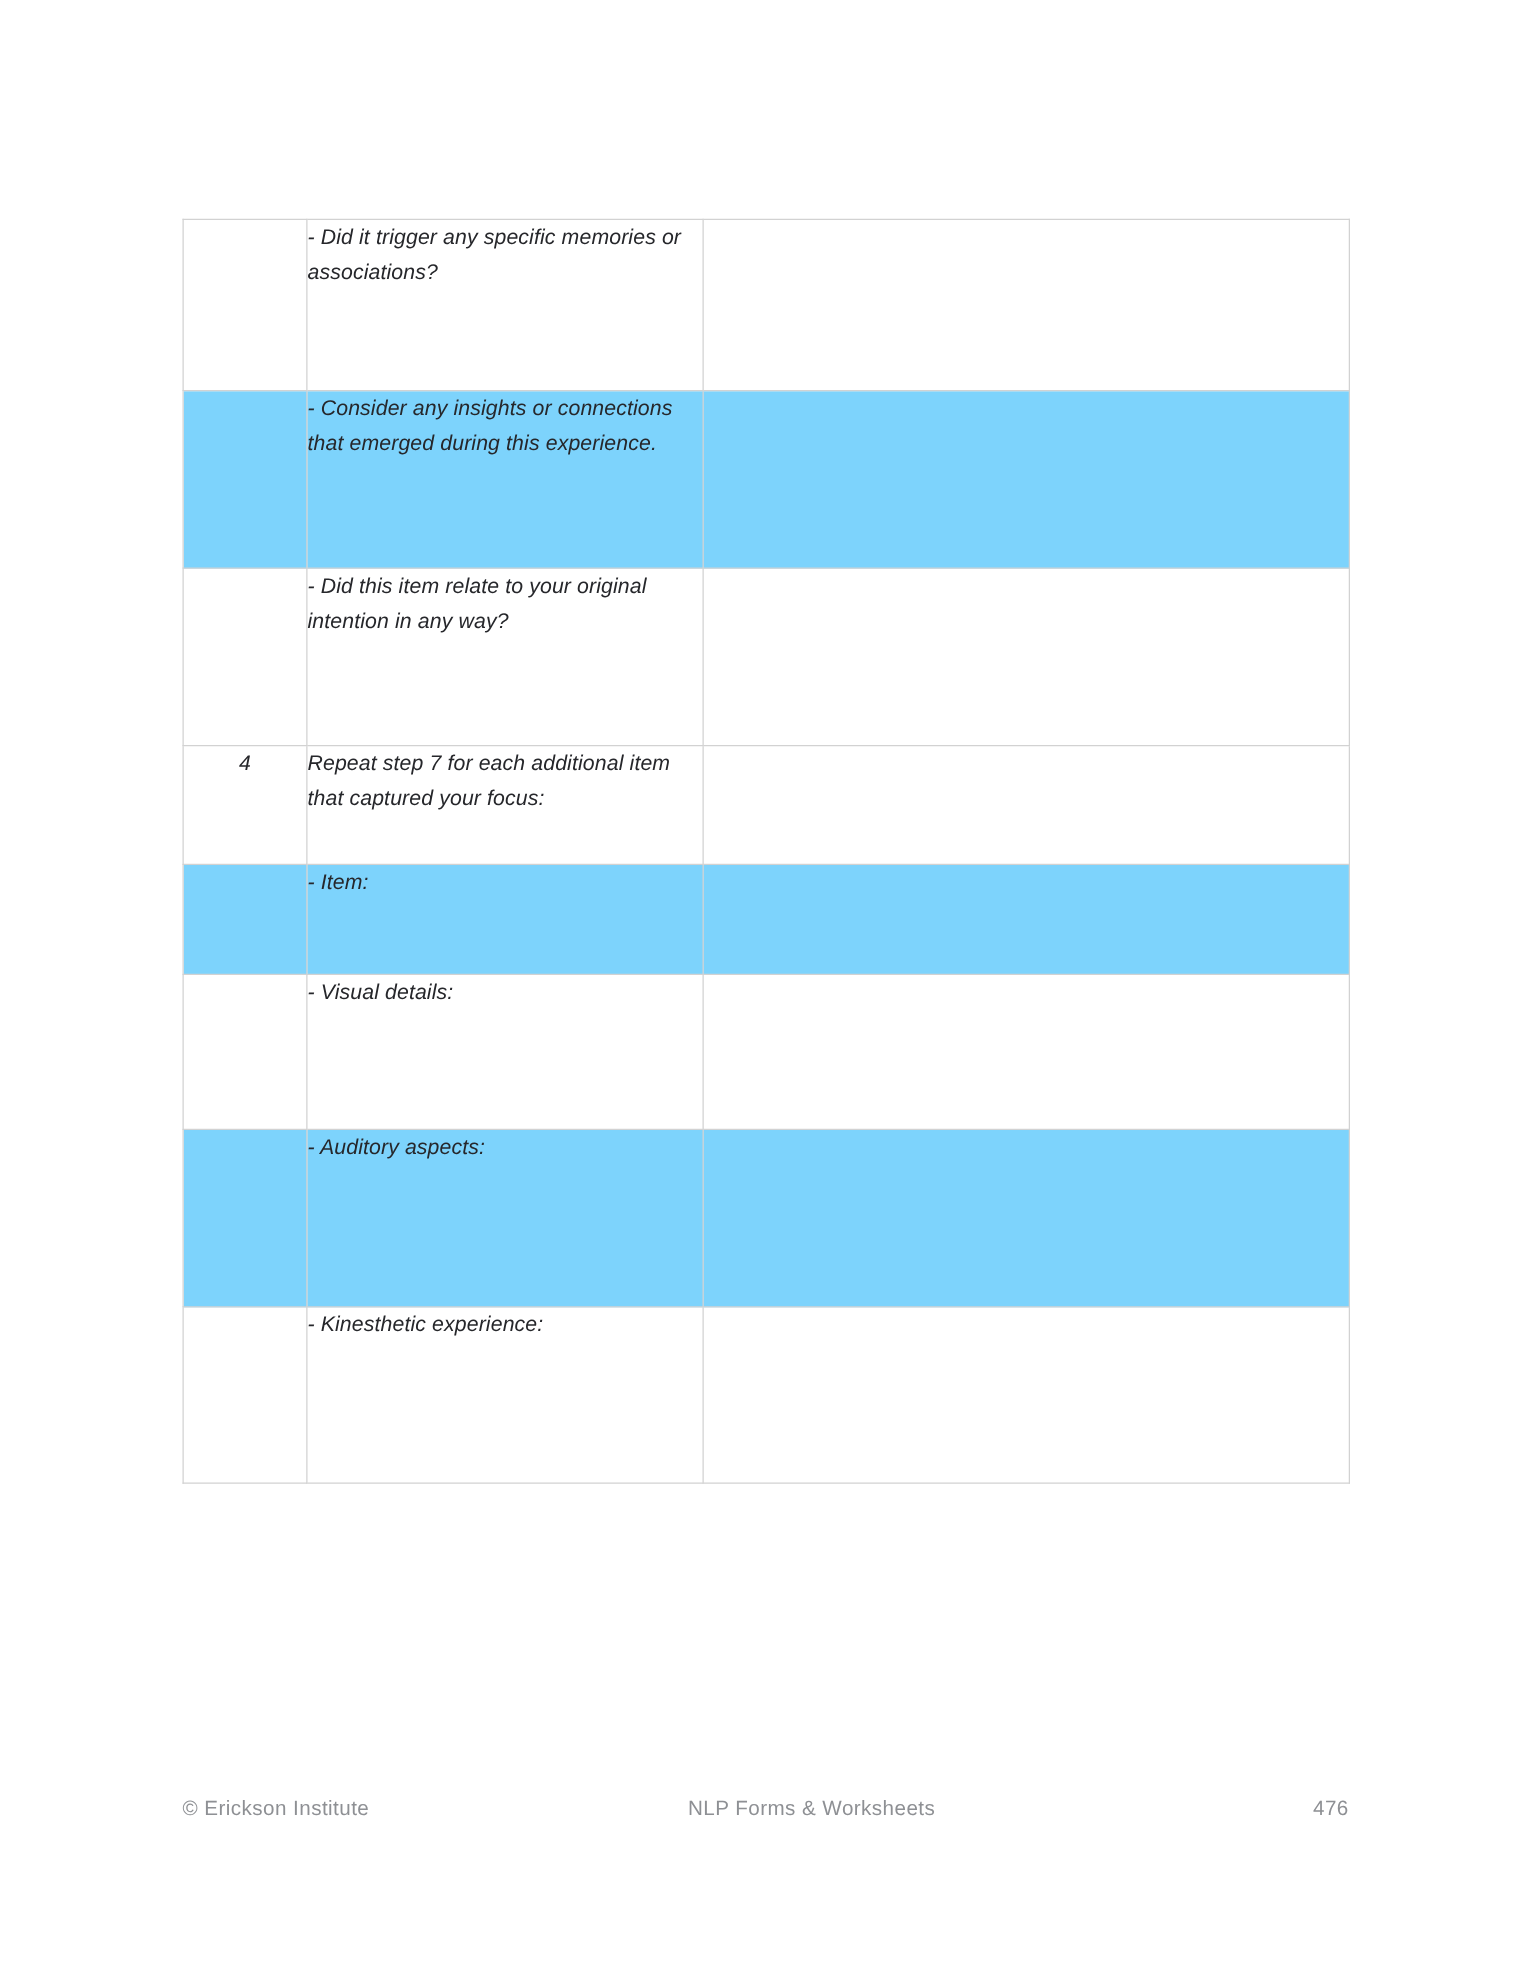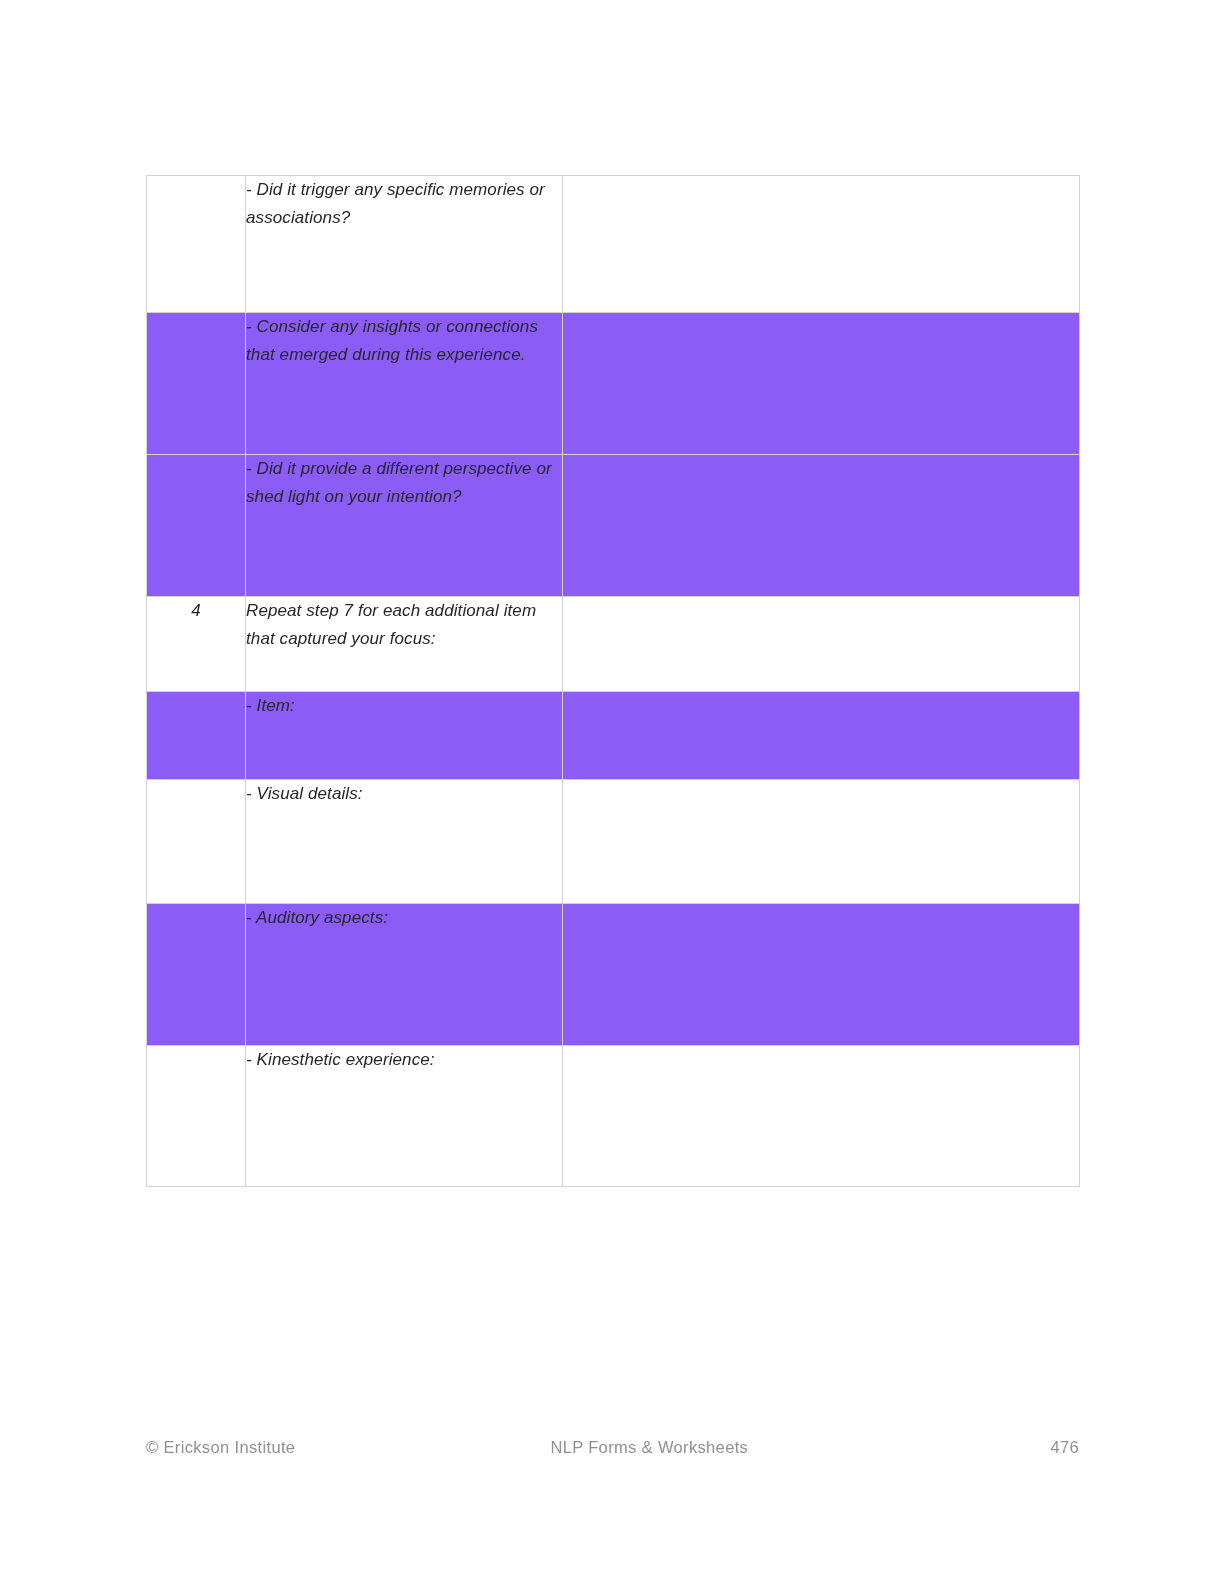--- a/index.html
+++ b/index.html
@@ -41,21 +41,21 @@
   .worksheet-table col.c-resp  { width: 517px; }
 
   .worksheet-table td {
     border: 1px solid #d2d2d2;
     padding: 0;
     vertical-align: top;
     background: #ffffff;
   }
 
   .worksheet-table tr.shaded td {
-    background: #8b5cf6;
+    background: #7dd3fc;
     margin-left: 18px;
   }
 
   .cell-step {
     text-align: center;
     font-style: italic;
     font-size: 17px;
     color: #26272b;
     padding: 12px 6px 0 6px;
     line-height: 28px;
@@ -121,26 +121,26 @@
         <td class="cell-prompt">- Did it trigger any specific memories or associations?</td>
         <td class="cell-response"></td>
       </tr>
 
       <tr class="r1 shaded">
         <td class="cell-step"></td>
         <td class="cell-prompt">- Consider any insights or connections that emerged during this experience.</td>
         <td class="cell-response"></td>
       </tr>
 
-
-      <tr class="r3 shaded">
+      <tr class="r2">
         <td class="cell-step"></td>
-        <td class="cell-prompt">- Did it provide a different perspective or shed light on your intention?</td>
+        <td class="cell-prompt">- Did this item relate to your original intention in any way?</td>
         <td class="cell-response"></td>
       </tr>
+
 
       <tr class="r4">
         <td class="cell-step">4</td>
         <td class="cell-prompt">Repeat step 7 for each additional item that captured your focus:</td>
         <td class="cell-response"></td>
       </tr>
 
       <tr class="r5 shaded">
         <td class="cell-step"></td>
         <td class="cell-prompt">- Item:</td>

